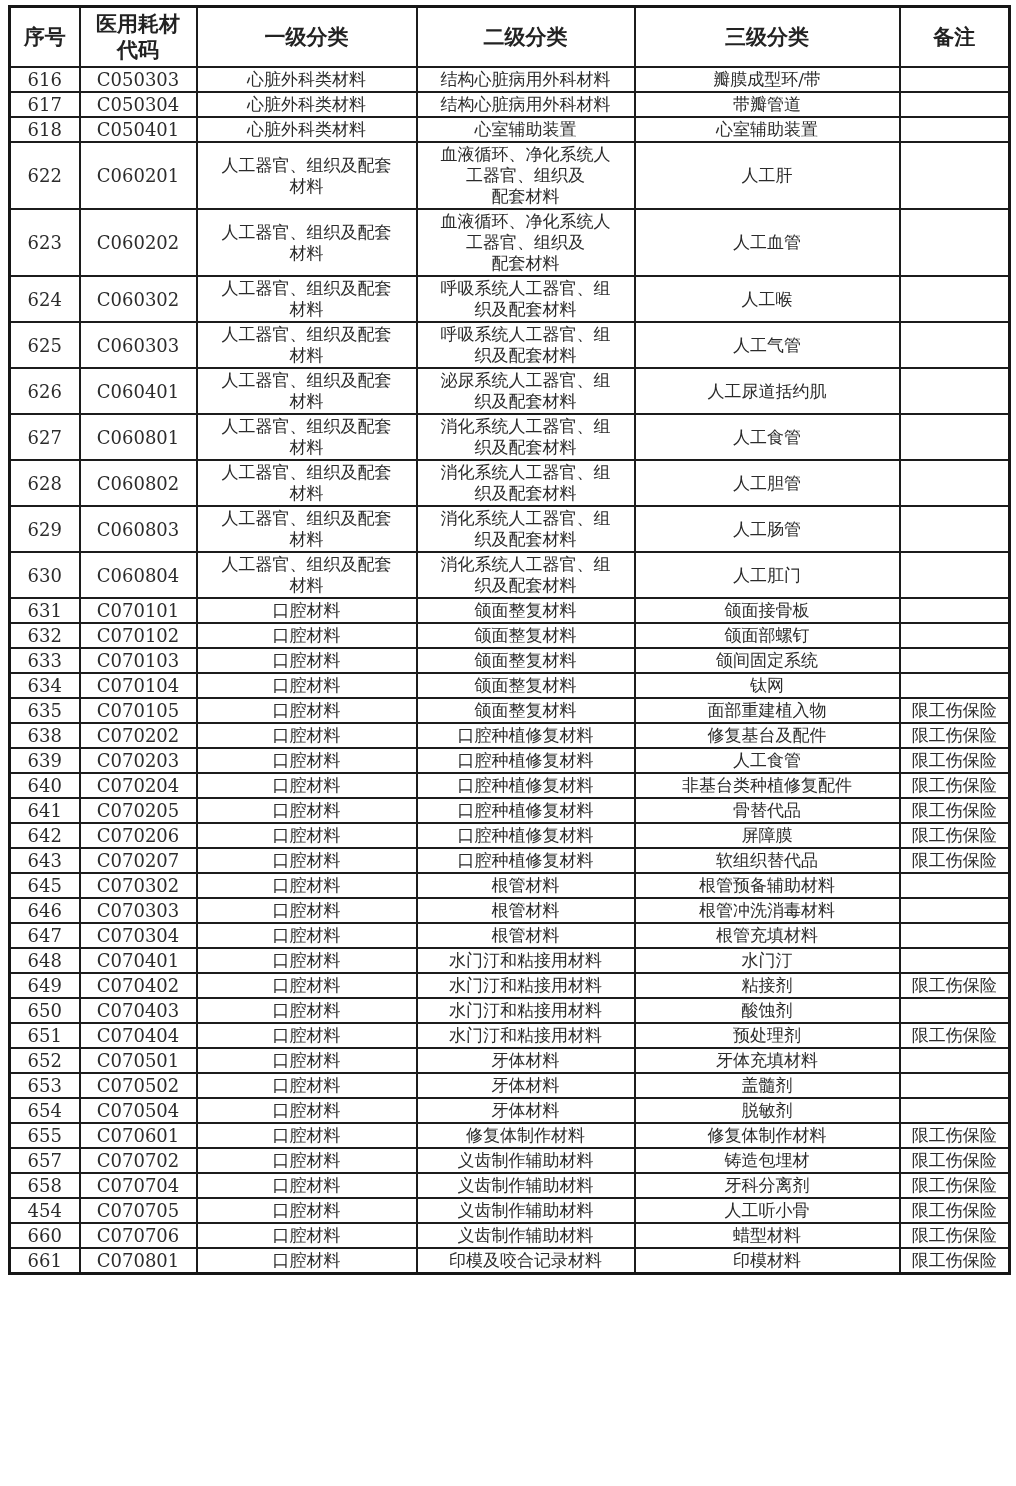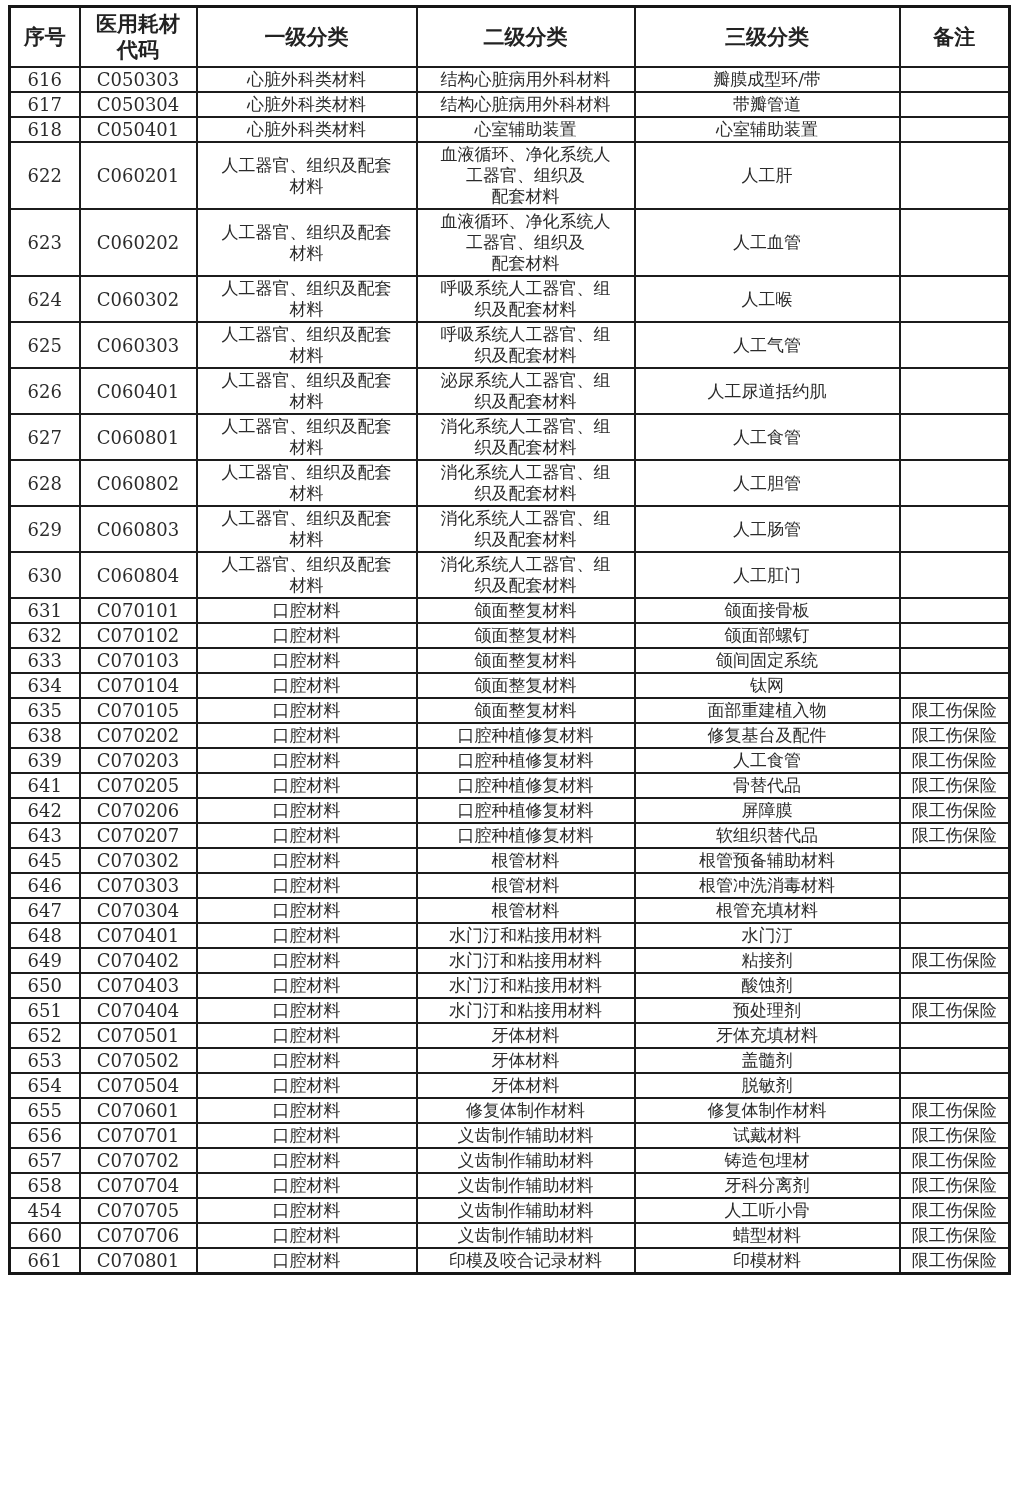--- a/index.html
+++ b/index.html
@@ -242,20 +242,28 @@
         </tr>
         <tr>
           <td class="c0">639</td>
           <td class="c1">C070203</td>
           <td class="c2">口腔材料</td>
           <td class="c3">口腔种植修复材料</td>
           <td class="c4">人工食管</td>
           <td class="c5">限工伤保险</td>
         </tr>
         <tr>
+          <td class="c0">640</td>
+          <td class="c1">C070204</td>
+          <td class="c2">口腔材料</td>
+          <td class="c3">口腔种植修复材料</td>
+          <td class="c4">非基台类种植修复配件</td>
+          <td class="c5">限工伤保险</td>
+        </tr>
+        <tr>
           <td class="c0">641</td>
           <td class="c1">C070205</td>
           <td class="c2">口腔材料</td>
           <td class="c3">口腔种植修复材料</td>
           <td class="c4">骨替代品</td>
           <td class="c5">限工伤保险</td>
         </tr>
         <tr>
           <td class="c0">642</td>
           <td class="c1">C070206</td>
@@ -351,28 +359,20 @@
           <td class="c3">牙体材料</td>
           <td class="c4">脱敏剂</td>
           <td class="c5"></td>
         </tr>
         <tr>
           <td class="c0">655</td>
           <td class="c1">C070601</td>
           <td class="c2">口腔材料</td>
           <td class="c3">修复体制作材料</td>
           <td class="c4">修复体制作材料</td>
-          <td class="c5">限工伤保险</td>
-        </tr>
-        <tr>
-          <td class="c0">656</td>
-          <td class="c1">C070701</td>
-          <td class="c2">口腔材料</td>
-          <td class="c3">义齿制作辅助材料</td>
-          <td class="c4">试戴材料</td>
           <td class="c5">限工伤保险</td>
         </tr>
         <tr>
           <td class="c0">657</td>
           <td class="c1">C070702</td>
           <td class="c2">口腔材料</td>
           <td class="c3">义齿制作辅助材料</td>
           <td class="c4">铸造包埋材</td>
           <td class="c5">限工伤保险</td>
         </tr>

